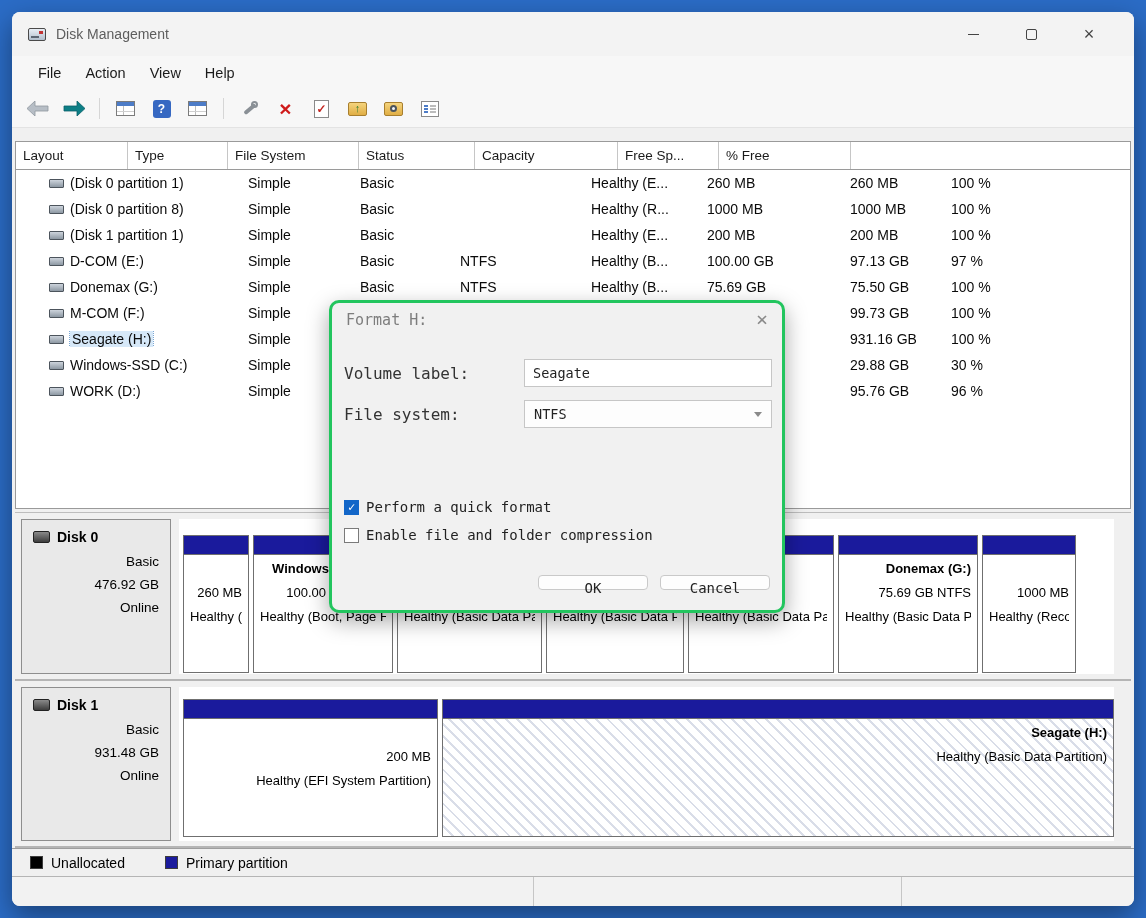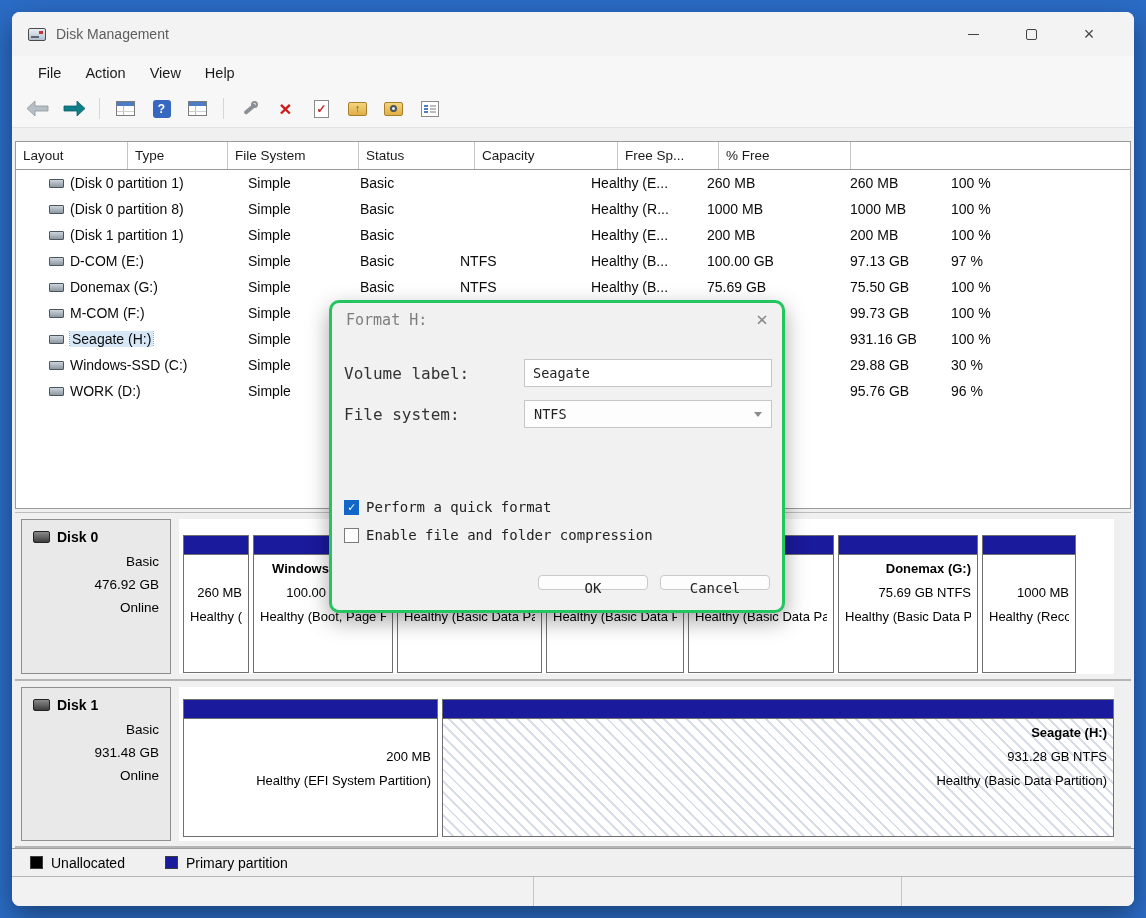--- a/index.html
+++ b/index.html
@@ -429,21 +429,20 @@
             <div class="part-body">
               <div class="pline pname"></div>
               <div class="pline">200 MB</div>
               <div class="pline">Healthy (EFI System Partition)</div>
             </div>
           </div>
           <div class="part p-grow hatch">
             <div class="part-bar"></div>
             <div class="part-body">
               <div class="pline pname">Seagate  (H:)</div>
-              <div class="pline">931.28 GB NTFS</div>
               <div class="pline">Healthy (Basic Data Partition)</div>
             </div>
           </div>
         </div>
       </div>
     </div>
 
     <div class="legendbar">
       <span class="legend-item">
         <span class="sq sq-unalloc"></span>

